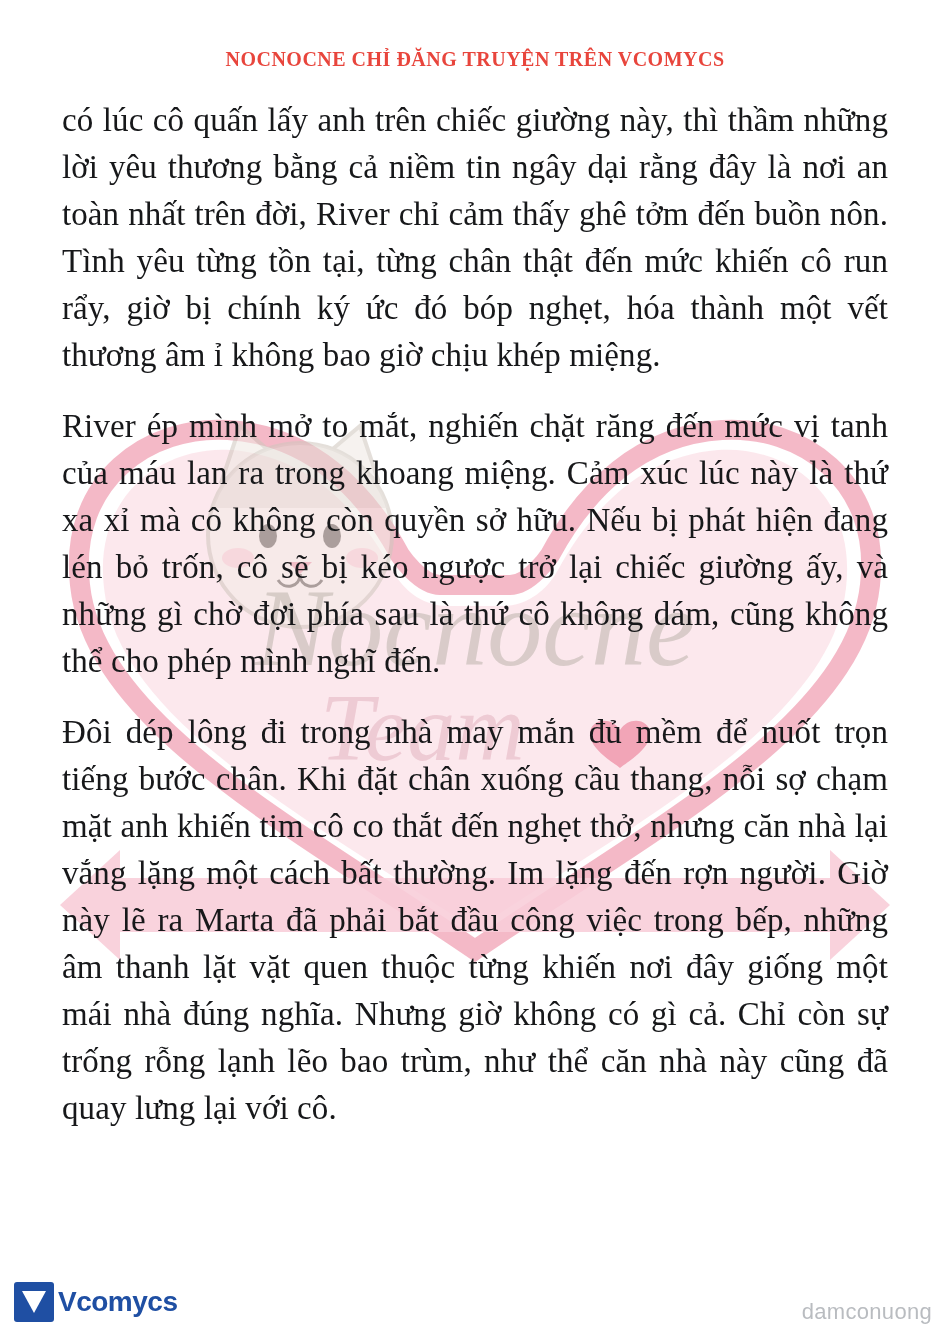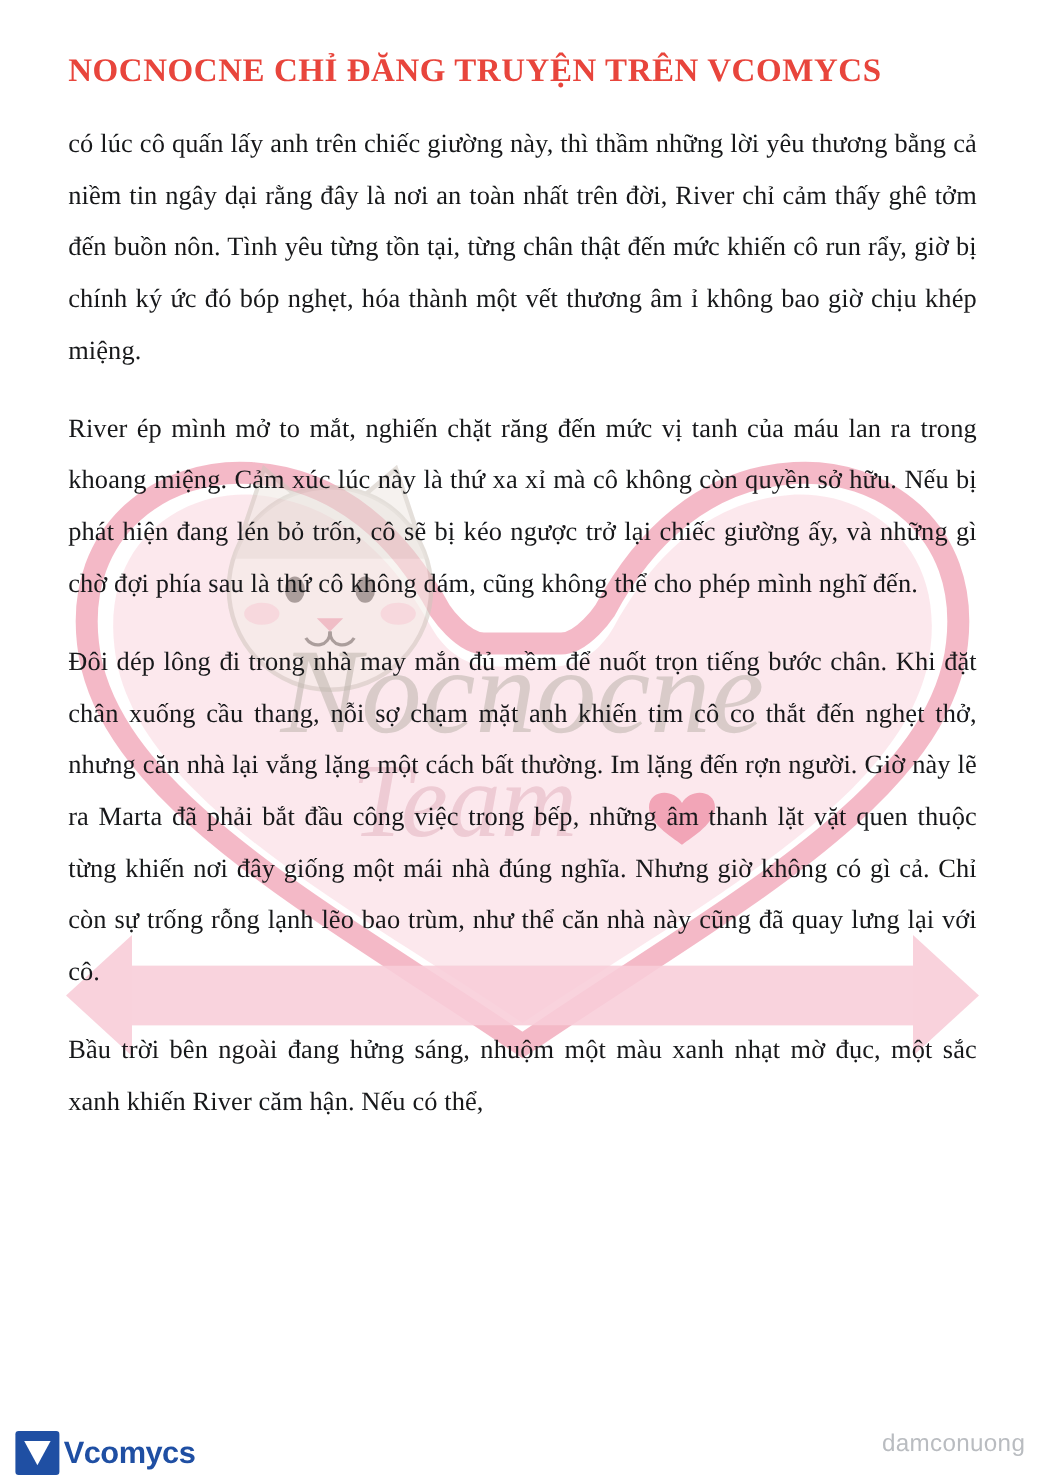--- a/index.html
+++ b/index.html
@@ -30,33 +30,33 @@
   #page {
     position: relative;
     z-index: 2;
     width: 950px;
     height: 1343px;
     box-sizing: border-box;
     padding: 48px 62px 0 62px;
   }
 
   #banner {
-    text-align: left;
+    text-align: center;
     font-family: "Liberation Serif", serif;
     font-weight: bold;
-    font-size: 30px;
+    font-size: 20px;
     letter-spacing: 0.5px;
     color: #e8453c;
     margin: 0 0 26px 0;
     white-space: nowrap;
   }
 
   .para {
     font-family: "Liberation Serif", serif;
-    font-size: 24px;
+    font-size: 33px;
     line-height: 47px;
     color: #17181a;
     text-align: justify;
     text-justify: inter-word;
     margin: 0 0 24px 0;
     letter-spacing: 0.1px;
   }
   .para:last-child { margin-bottom: 0; }
 
   
@@ -65,21 +65,21 @@
     left: 0;
     bottom: 0;
     width: 950px;
     height: 66px;
     background: #ffffff;
     z-index: 3;
   }
   #footer-logo {
     position: absolute;
     left: 14px;
-    top: 24px;
+    top: 5px;
     display: flex;
     align-items: center;
     gap: 4px;
   }
   #footer-logo .mark {
     width: 40px;
     height: 40px;
     background: #1f4fa3;
     border-radius: 3px;
     position: relative;
@@ -154,21 +154,20 @@
   <path d="M620 400 C 612 386, 590 388, 590 404 C 590 420, 616 434, 620 438 C 624 434, 650 420, 650 404 C 650 388, 628 386, 620 400 Z" fill="#ef93a9" opacity="0.8"></path>
 </svg>
 
 <div id="page">
 
   <h1 id="banner">NOCNOCNE CHỈ ĐĂNG TRUYỆN TRÊN VCOMYCS</h1>
 
   <p class="para">có lúc cô quấn lấy anh trên chiếc giường này, thì thầm những lời yêu thương bằng cả niềm tin ngây dại rằng đây là nơi an toàn nhất trên đời, River chỉ cảm thấy ghê tởm đến buồn nôn. Tình yêu từng tồn tại, từng chân thật đến mức khiến cô run rẩy, giờ bị chính ký ức đó bóp nghẹt, hóa thành một vết thương âm ỉ không bao giờ chịu khép miệng.</p>
   <p class="para">River ép mình mở to mắt, nghiến chặt răng đến mức vị tanh của máu lan ra trong khoang miệng. Cảm xúc lúc này là thứ xa xỉ mà cô không còn quyền sở hữu. Nếu bị phát hiện đang lén bỏ trốn, cô sẽ bị kéo ngược trở lại chiếc giường ấy, và những gì chờ đợi phía sau là thứ cô không dám, cũng không thể cho phép mình nghĩ đến.</p>
   <p class="para">Đôi dép lông đi trong nhà may mắn đủ mềm để nuốt trọn tiếng bước chân. Khi đặt chân xuống cầu thang, nỗi sợ chạm mặt anh khiến tim cô co thắt đến nghẹt thở, nhưng căn nhà lại vắng lặng một cách bất thường. Im lặng đến rợn người. Giờ này lẽ ra Marta đã phải bắt đầu công việc trong bếp, những âm thanh lặt vặt quen thuộc từng khiến nơi đây giống một mái nhà đúng nghĩa. Nhưng giờ không có gì cả. Chỉ còn sự trống rỗng lạnh lẽo bao trùm, như thể căn nhà này cũng đã quay lưng lại với cô.</p>
-  <p class="para">Bầu trời bên ngoài đang hửng sáng, nhuộm một màu xanh nhạt mờ đục, một sắc xanh khiến River căm hận. Nếu có thể,</p>
 
 </div>
 
 <div id="footer">
   <div id="footer-logo">
     <span class="mark"></span>
     <span class="wordmark">Vcomycs</span>
   </div>
   <div id="footer-credit">damconuong</div>
 </div>

